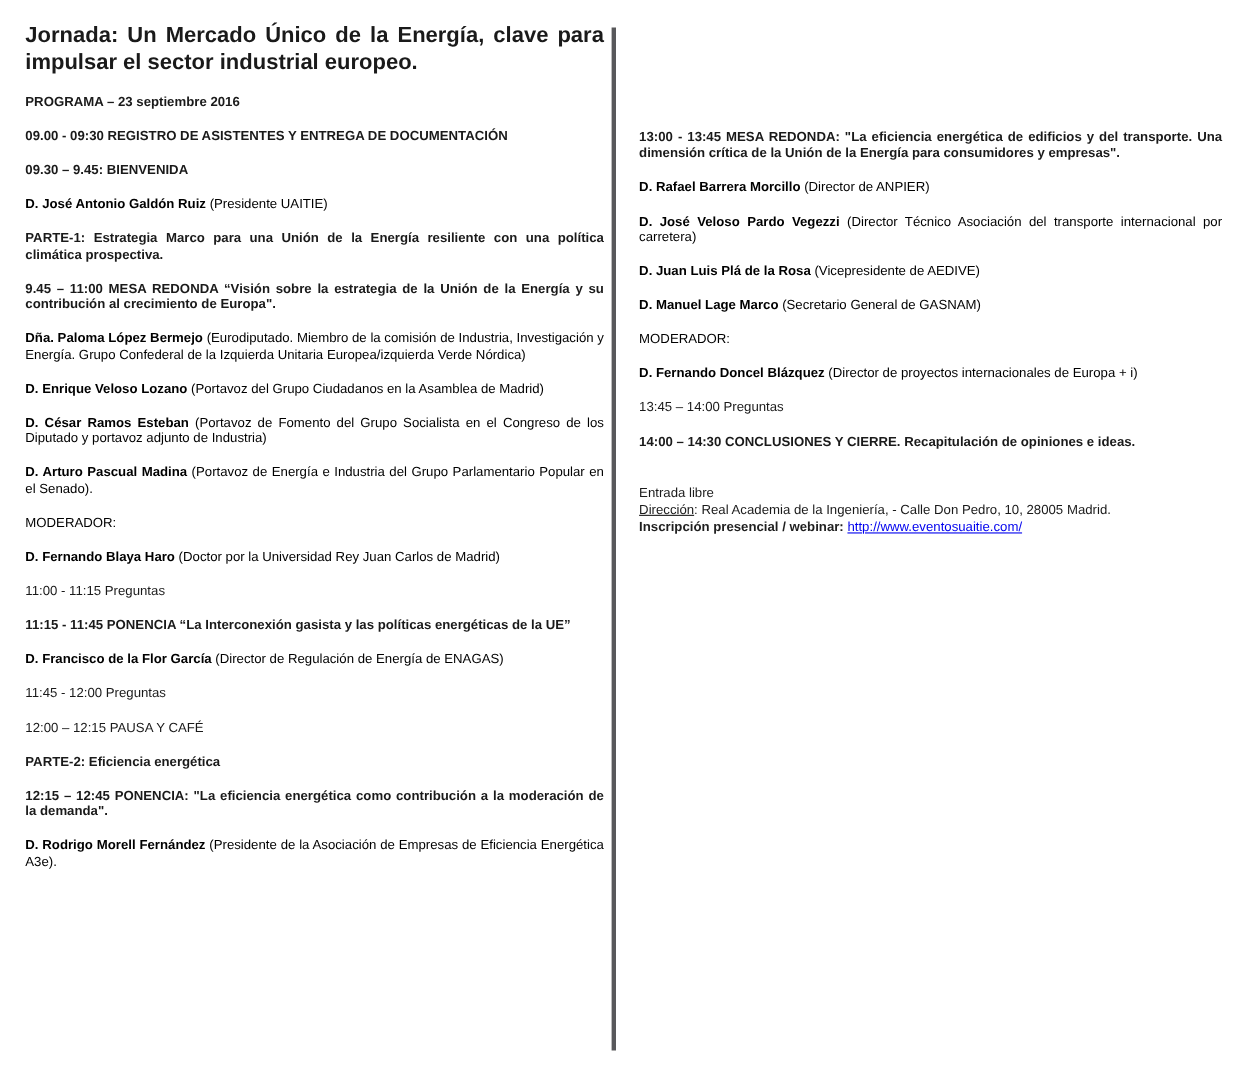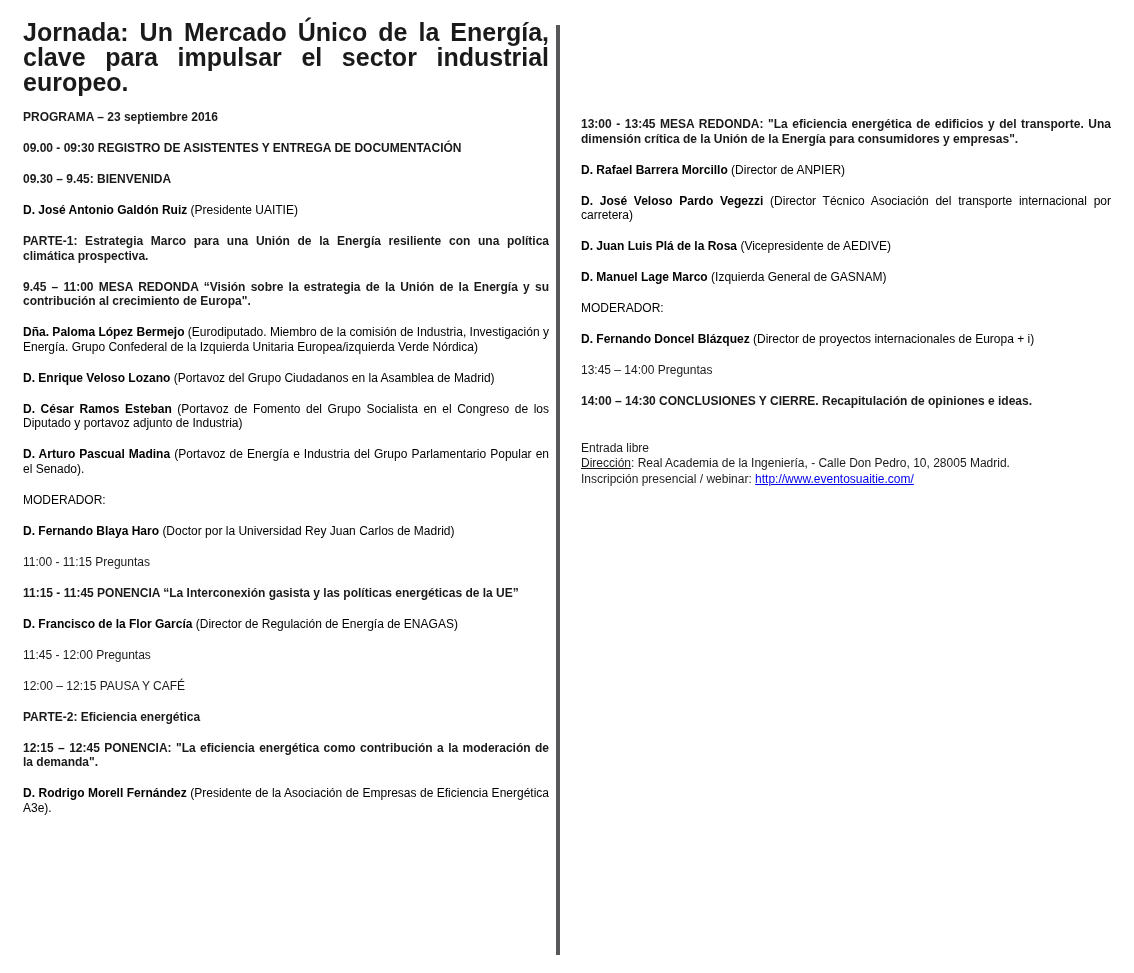--- a/index.html
+++ b/index.html
@@ -17,37 +17,37 @@
   .col-right { left: 581px; top: 117px; width: 530px; }
 
   .divider {
     position: absolute;
     left: 556px; top: 25px;
     width: 4px; height: 930px;
     background: #58585b;
   }
 
   h1.doc-title {
-    font-size: 25px; font-weight: bold; line-height: 25px;
+    font-size: 20px; font-weight: bold; line-height: 25px;
     margin: 0 0 15px 0; color: #1a1a1a;
     text-align: justify;
   }
   p { margin: 0 0 16.5px 0; text-align: justify; }
   p:last-child { margin-bottom: 0; }
 
   .b   { font-weight: bold; color: #1a1a1a; }
   .r   { font-weight: normal; color: #1a1a1a; }
   .sp  { color: #000000; }
   .sp .n { font-weight: bold; }
   .mod { color: #000000; font-weight: normal; }
 
   .footer-block { margin-top: 32px; line-height: 15.5px; }
   .footer-block .line { margin: 0; text-align: left; }
   .u { text-decoration: underline; }
-  .ins-label { font-weight: normal; }
+  .ins-label { font-weight: bold; }
   a.site-link { color: #0000ee; }
 </style>
 </head>
 <body>
 
 <div class="page">
 
   <div class="divider"></div>
 
   <div class="col col-left">
@@ -73,21 +73,21 @@
     <p class="b">PARTE-2: Eficiencia energética</p>
     <p class="b">12:15 –  12:45 PONENCIA:  "La eficiencia energética como contribución a la moderación de la demanda".</p>
     <p class="sp"><span class="n">D. Rodrigo Morell Fernández</span> <span>(Presidente de la Asociación de Empresas de Eficiencia Energética A3e).</span></p>
   </div>
 
   <div class="col col-right">
     <p class="b">13:00 -  13:45 MESA  REDONDA: "La eficiencia energética de edificios y del transporte. Una dimensión crítica de la Unión de la Energía para consumidores y empresas".</p>
     <p class="sp"><span class="n">D. Rafael Barrera Morcillo</span> <span>(Director de  ANPIER)</span></p>
     <p class="sp"><span class="n">D.  José  Veloso  Pardo  Vegezzi</span> <span>(Director Técnico Asociación del transporte internacional por carretera)</span></p>
     <p class="sp"><span class="n">D. Juan Luis Plá de la Rosa</span> <span>(Vicepresidente de AEDIVE)</span></p>
-    <p class="sp"><span class="n">D. Manuel Lage Marco</span> <span>(Izquierda General de GASNAM)</span></p>
+    <p class="sp"><span class="n">D. Manuel Lage Marco</span> <span>(Secretario General de GASNAM)</span></p>
     <p class="mod">MODERADOR:</p>
     <p class="sp"><span class="n">D. Fernando Doncel Blázquez</span> <span>(Director de proyectos internacionales de Europa + i)</span></p>
     <p class="r">13:45 – 14:00 Preguntas</p>
     <p class="b">14:00 – 14:30  CONCLUSIONES Y CIERRE. Recapitulación de opiniones e ideas.</p>
 
     <div class="footer-block">
       <p class="line r">Entrada libre</p>
       <p class="line r"><span class="u">Dirección</span><span>: Real Academia de la Ingeniería, - Calle Don Pedro, 10, 28005 Madrid.</span></p>
       <p class="line"><span class="ins-label">Inscripción presencial / webinar:</span> <a href="#" class="site-link">http://www.eventosuaitie.com/</a></p>
     </div>

